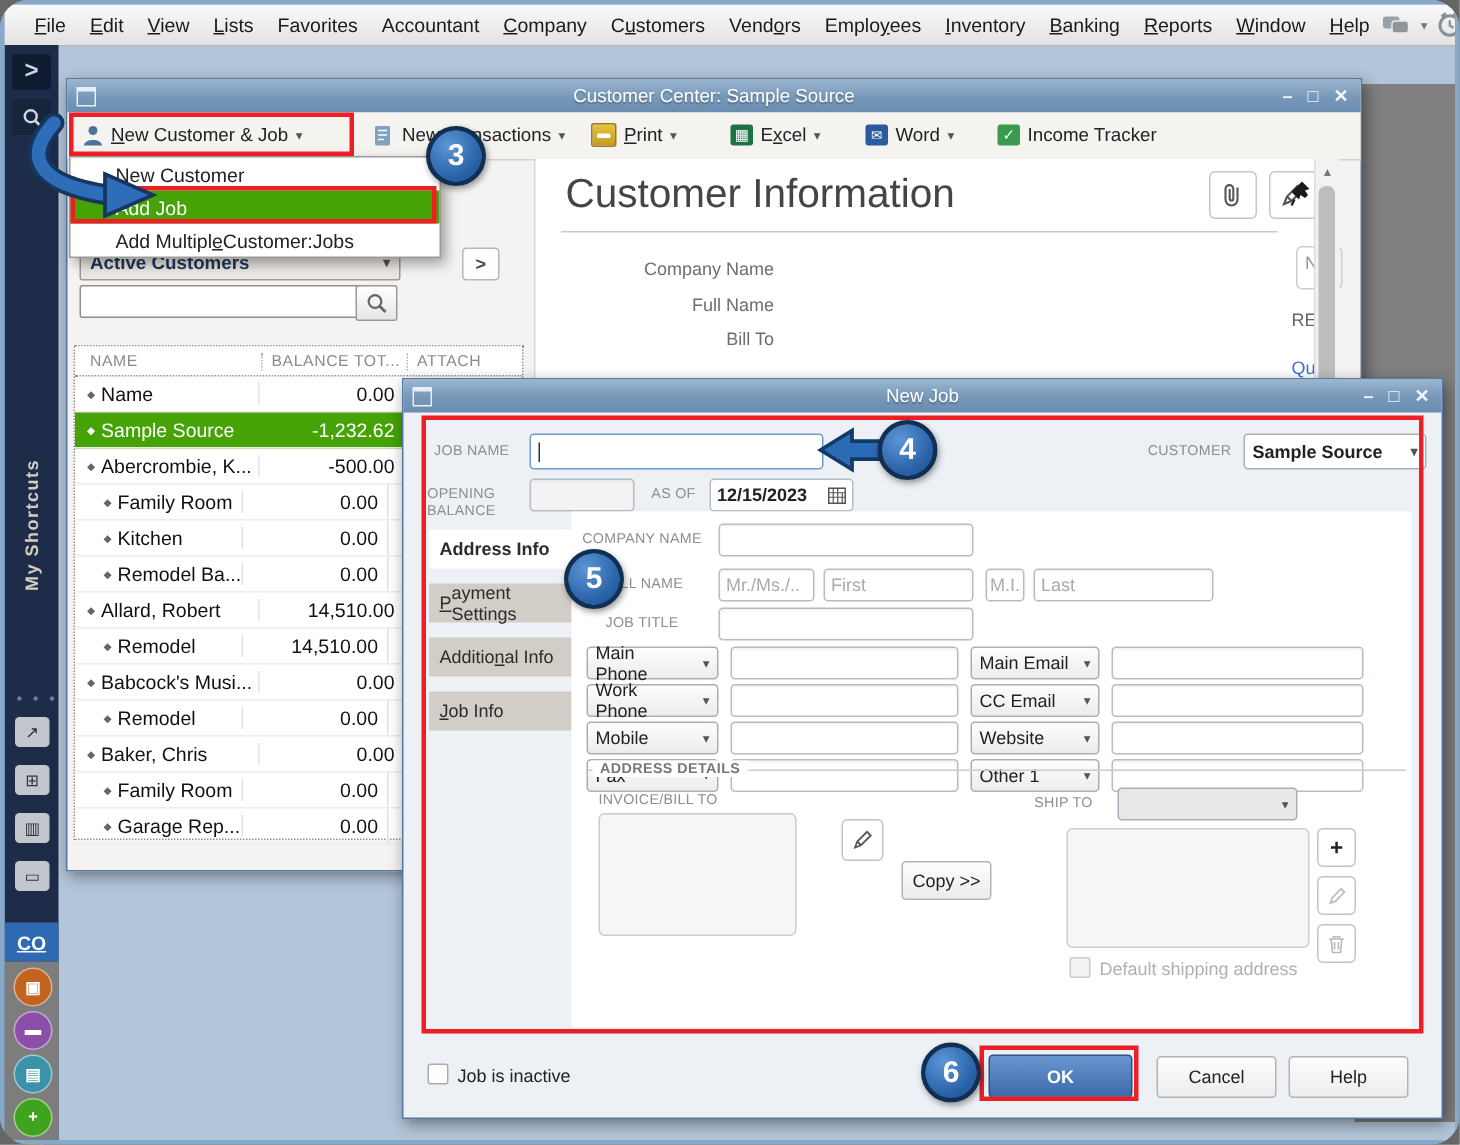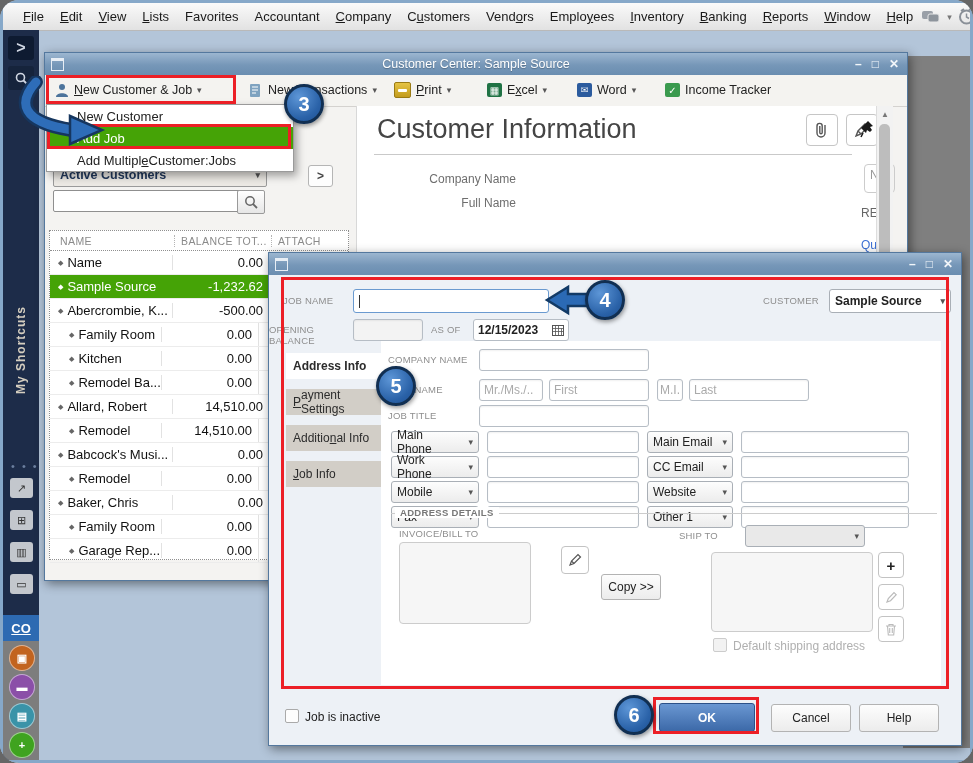--- a/index.html
+++ b/index.html
@@ -117,21 +117,21 @@
   
   .callout{position:absolute;width:40px;height:40px;border-radius:50%;z-index:70;
     background:radial-gradient(circle at 35% 30%,#5d96d7,#2a62a8 65%,#1d4f92);
     border:3px solid #112f52;color:#fff;font-size:20px;font-weight:bold;
     display:flex;align-items:center;justify-content:center;box-sizing:border-box;
     box-shadow:1px 2px 4px rgba(0,0,0,.4);}
   .annot-svg{position:absolute;z-index:70;pointer-events:none;}
 
   
   #nj{left:268px;top:252px;width:692px;height:492px;z-index:40;background:#edf1f6;}
-  .fld-label{position:absolute;font-size:9.5px;color:#8e8e8e;text-align:left;letter-spacing:.2px;}
+  .fld-label{position:absolute;font-size:9.5px;color:#8e8e8e;text-align:center;letter-spacing:.2px;}
   .inp{border:1px solid #b6bdc5;border-radius:3px;background:#fff;font-size:12px;
     font-family:"Liberation Sans",sans-serif;padding:0 4px;box-sizing:border-box;height:22px;
     box-shadow:inset 0 1px 2px rgba(0,0,0,.06);color:#222;}
   .inp::placeholder{color:#aaa;}
   .inp-div{border:1px solid #b6bdc5;border-radius:3px;background:#fff;box-sizing:border-box;
     display:flex;align-items:center;padding:0 4px;font-size:12px;color:#222;}
   .caret-line{display:inline-block;width:1px;height:13px;background:#333;margin-left:1px;}
   .dd{border:1px solid #a9afb6;border-radius:3px;background:linear-gradient(#fdfdfd,#ececec);
     display:flex;align-items:center;padding:0 5px;font-size:12px;color:#222;box-sizing:border-box;height:22px;}
   .dd .car{margin-left:auto;font-size:9px;color:#555;}
@@ -412,20 +412,21 @@
       </div>
       <div class="ci-iconbtn" style="left:489px;">
         <svg width="16" height="16">
             <path d="M2 14 L4 9 L11 2 L14 5 L7 12 Z M4 9 L7 12" fill="none" stroke="#555" stroke-width="1.4"></path>
           </svg>
       </div>
       <div class="ci-divider"></div>
       <div class="ci-labels">
           <div class="ci-label">Company Name</div>
           <div class="ci-label">Full Name</div>
+          <div class="ci-label">Bill To</div>
         </div>
       <svg class="abs" style="left:503px;top:14px;" width="16" height="18">
           <path d="M8 1 L13 6 L10 7 L12 10 L10 12 L7 10 L6 13 L1 8 Z" fill="#1a1a1a"></path>
           <path d="M3 13 L1 17" stroke="#1a1a1a" stroke-width="1.5"></path>
         </svg>
       <div class="ci-note">No</div>
       <div class="ci-rep">REPO</div>
       <div class="ci-qui">Quic</div>
     </div>
     <div class="cc-scroll">
@@ -446,20 +447,21 @@
   <svg class="annot-svg" style="left:14px;top:76px;" width="110" height="70">
     <path d="M 22 6 C 4 26, 6 46, 58 54" fill="none" stroke="#16365f" stroke-width="14" stroke-linecap="round"></path>
     <path d="M 22 6 C 4 26, 6 46, 58 54" fill="none" stroke="#2e6db8" stroke-width="9" stroke-linecap="round"></path>
     <polygon points="56,40 56,68 88,54" fill="#2e6db8" stroke="#16365f" stroke-width="2.5"></polygon>
   </svg>
   <div class="callout" style="left:284px;top:84px;">3</div>
 
   <div id="nj" class="win">
     <div class="titlebar">
       <div class="tb-ico"></div>
+      <div class="tb-title">New Job</div>
       <div class="tb-ctrl">
         <span>–</span>
         <span>□</span>
         <span>✕</span>
       </div>
     </div>
 
     <div class="fld-label" style="left:14px;top:42px;width:63px;">JOB NAME</div>
     <div class="inp-div" style="position:absolute;left:84px;top:36px;width:196px;height:24px;border-color:#6a9ad0;">
         <span class="caret-line"></span>

